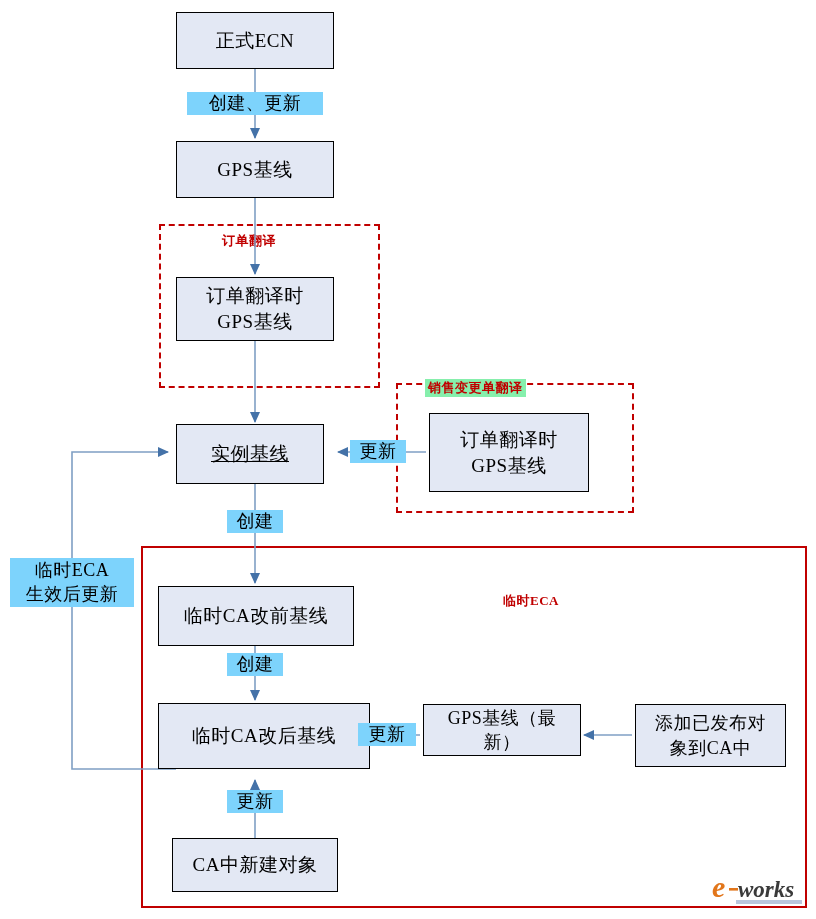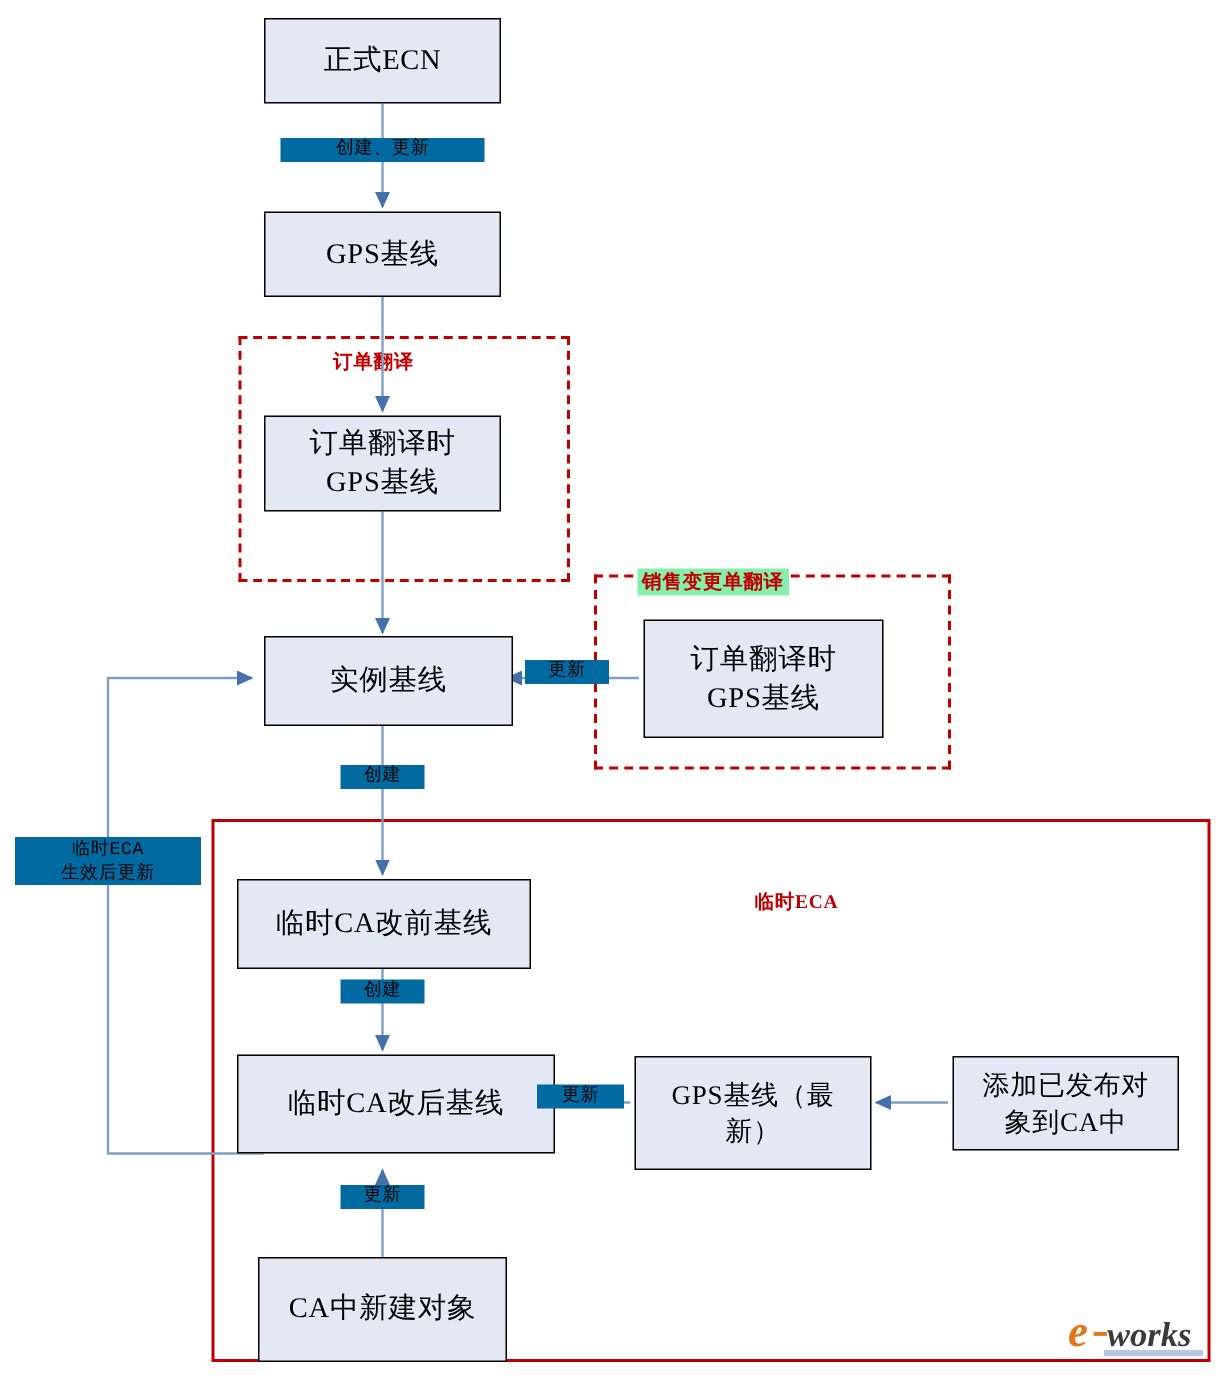--- a/index.html
+++ b/index.html
@@ -27,26 +27,26 @@
     justify-content: center;
     text-align: center;
     color: #000000;
     font-size: 19px;
     line-height: 1.35;
     font-family: "Liberation Serif", "DejaVu Serif", serif;
     letter-spacing: 0.5px;
   }
   .edge-label {
     position: absolute;
-    background: #0369a1;
+    background: #7dd3fc;
     color: #000000;
-    font-size: 12px;
+    font-size: 18px;
     line-height: 1.3;
     text-align: center;
-    font-family: Liberation Mono, monospace;
+    font-family: Liberation Serif, serif;
     white-space: nowrap;
     letter-spacing: 0.5px;
   }
   .group-dashed {
     position: absolute;
     box-sizing: border-box;
     border: 2px dashed #c00000;
     background: transparent;
   }
   .group-solid {
@@ -131,48 +131,48 @@
 
   <div class="node" style="left:176px; top:141px; width:158px; height:57px;">
     <span>GPS基线</span>
   </div>
 
   <div class="node" style="left:176px; top:277px; width:158px; height:64px; white-space:pre-line;">
     <span style="white-space:pre-line;">订单翻译时
 GPS基线</span>
   </div>
 
-  <div class="node" style="left:176px; top:424px; width:166px; height:60px;">
+  <div class="node" style="left:176px; top:424px; width:148px; height:60px;text-decoration:underline;">
     <span>实例基线</span>
   </div>
 
   <div class="node" style="left:429px; top:413px; width:160px; height:79px; white-space:pre-line;">
     <span style="white-space:pre-line;">订单翻译时
 GPS基线</span>
   </div>
 
   <div class="node" style="left:158px; top:586px; width:196px; height:60px;text-align:right;">
     <span>临时CA改前基线</span>
   </div>
 
   <div class="node" style="left:158px; top:703px; width:212px; height:66px;text-align:right;">
     <span>临时CA改后基线</span>
   </div>
 
-  <div class="node" style="left:423px; top:704px; width:158px; height:76px; white-space:pre-line; font-size:18px;">
+  <div class="node" style="left:423px; top:704px; width:158px; height:52px; white-space:pre-line; font-size:18px;">
     <span style="white-space:pre-line;">GPS基线（最
 新）</span>
   </div>
 
   <div class="node" style="left:635px; top:704px; width:151px; height:63px; white-space:pre-line; font-size:18px;">
     <span style="white-space:pre-line;">添加已发布对
 象到CA中</span>
   </div>
 
-  <div class="node" style="left:172px; top:838px; width:166px; height:70px;">
+  <div class="node" style="left:172px; top:838px; width:166px; height:54px;">
     <span>CA中新建对象</span>
   </div>
 
   <div class="edge-label" style="left:187px; top:92px; width:136px;">创建、更新</div>
 
   <div class="edge-label" style="left:350px; top:440px; width:56px;">更新</div>
 
   <div class="edge-label" style="left:227px; top:510px; width:56px;">创建</div>
 
   <div class="edge-label" style="left:10px; top:558px; width:124px; white-space:pre-line; line-height:1.35;">临时ECA

